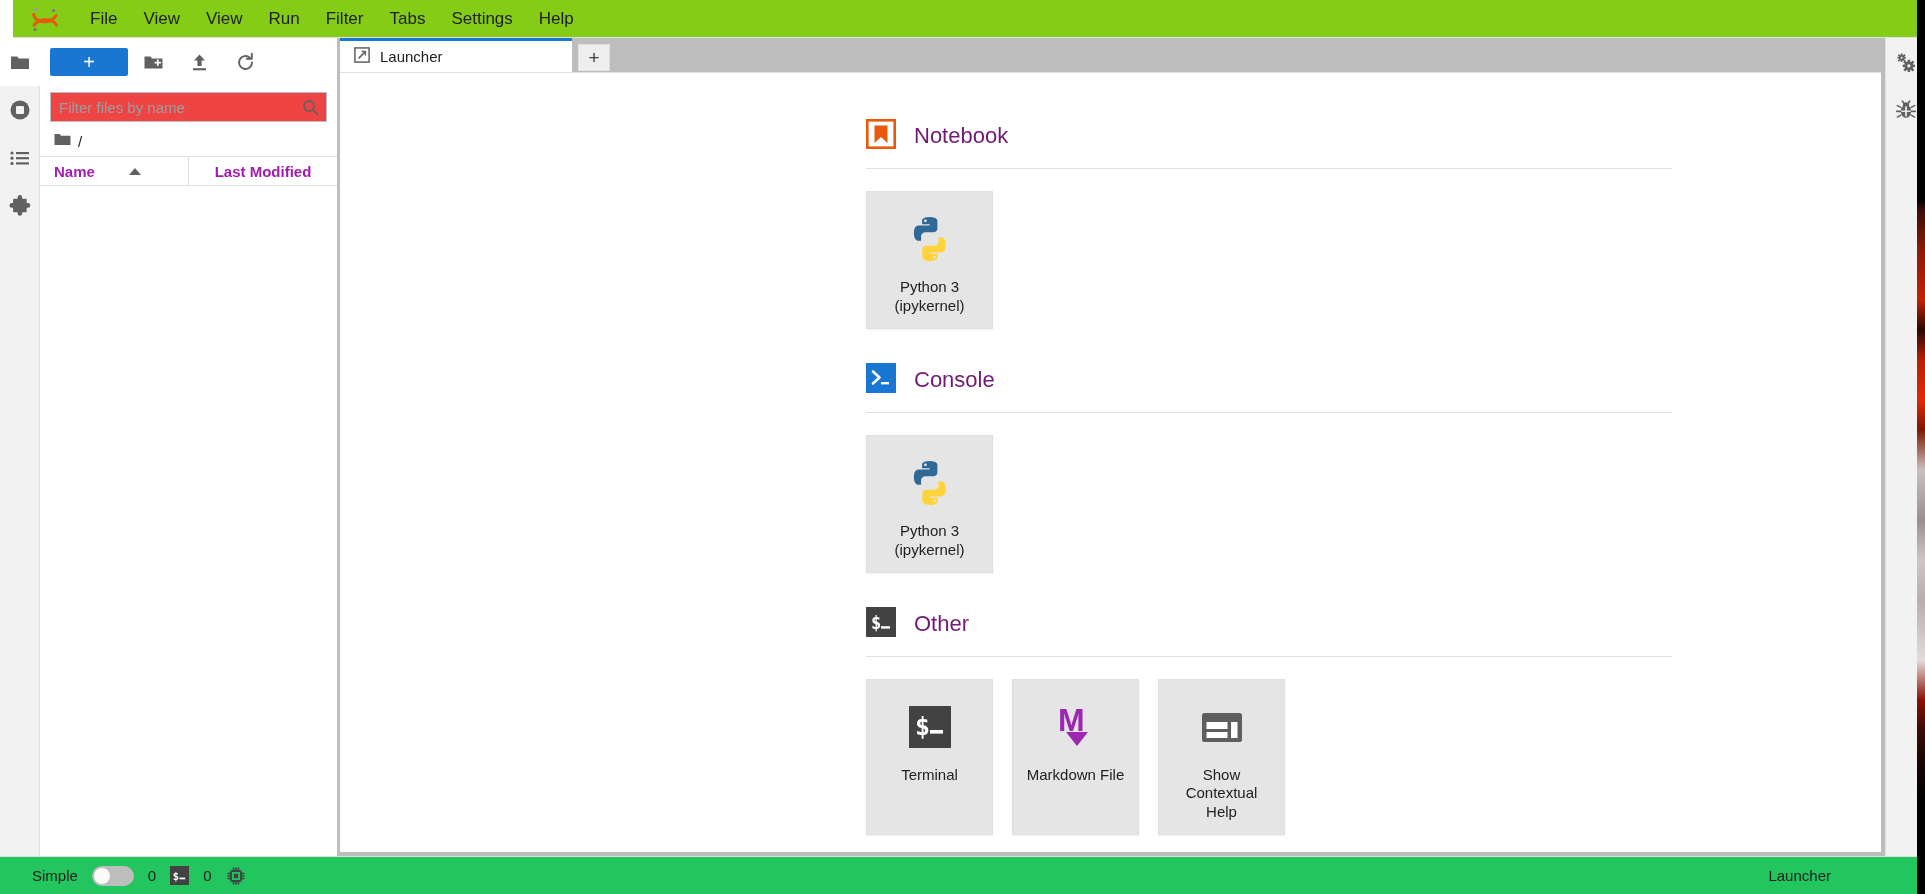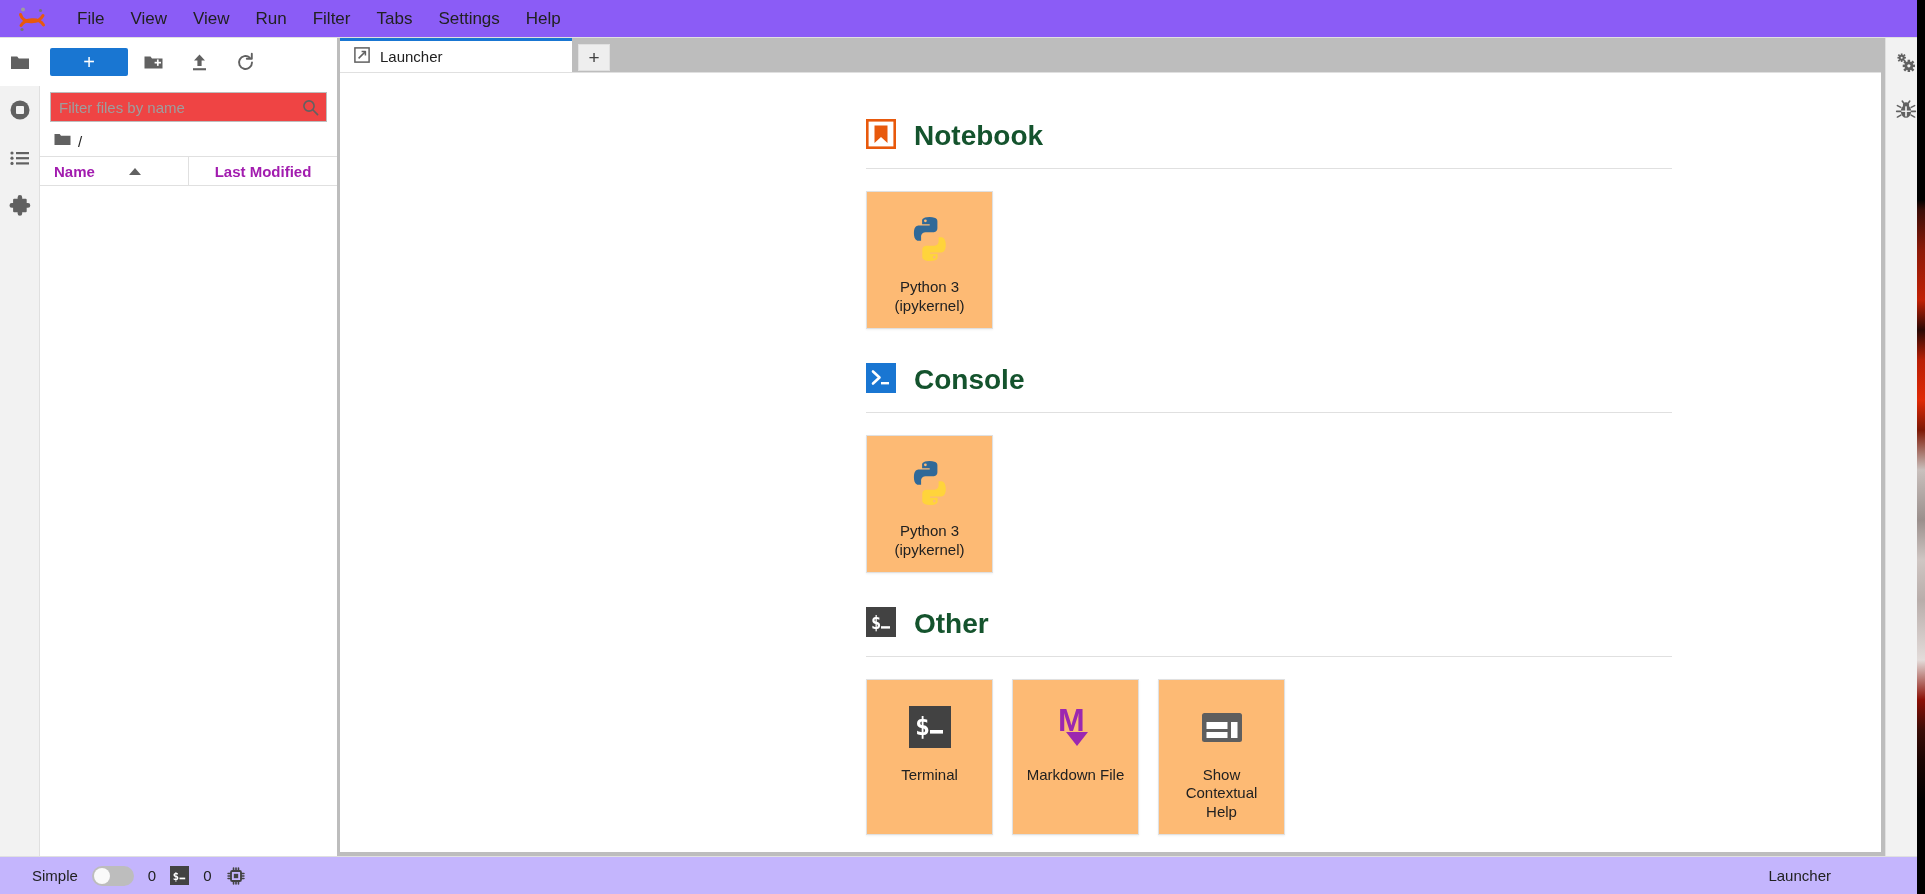--- a/index.html
+++ b/index.html
@@ -8,24 +8,25 @@
     font-family: "Liberation Sans", sans-serif;
     background: #ffffff;
     overflow: hidden;
     color: #212121;
   }
   #app { position: relative; width: 1925px; height: 894px; display: flex; flex-direction: column; }
 
   
   .menubar {
     height: 38px; min-height: 38px;
-    background: #8b5cf6;
+    background: #84cc16;
     border-bottom: 1px solid #e0e0e0;
     display: flex; align-items: center;
     padding-left: 14px;
+    margin-left: 13px;
   }
   .jp-logo { width: 36px; height: 28px; position: relative; margin-right: 14px; }
   .menu-item {
     font-size: 17px; color: #212121;
     padding: 4px 13px; cursor: default; white-space: nowrap;
   }
 
   
   .body-area { flex: 1; display: flex; min-height: 0; position: relative; background:#fff; }
 
@@ -129,25 +130,25 @@
   }
   .launcher-inner { padding: 46px 0 0 0; }
 
   .section { margin-bottom: 0; padding-left: 0; }
   .section-head {
     display:flex; align-items:center; gap: 18px;
     margin-left: 526px; margin-right: 209px;
     padding-bottom: 15px;
     border-bottom: 1px solid #e0e0e0;
   }
-  .section-title { font-size: 28px; color:#14532d; font-weight: 700; }
+  .section-title { font-size: 22px; color:#701a75; font-weight: 400; }
   .card-row { display:flex; gap: 19px; margin-left: 526px; padding-top: 22px; padding-bottom: 34px;}
   .card {
     width: 127px; min-height: 120px;
-    border: 1px solid #e0e0e0; background:#fdba74;
+    border: 1px solid #e0e0e0; background:#e5e5e5;
     display:flex; flex-direction:column; align-items:center;
     padding: 18px 8px 12px 8px; cursor:pointer;
     box-shadow: 0 1px 2px rgba(0,0,0,0.06);
   }
   .card-ic { height: 58px; display:flex; align-items:center; justify-content:center; }
   .card-label {
     margin-top: 10px; font-size: 15px; color:#212121;
     text-align:center; line-height: 1.26;
   }
 
@@ -169,21 +170,21 @@
       #7d1704 430px, #c9c0bd 470px, #9a8f8c 520px,
       #cfc6c3 560px, #b8adaa 600px, #e3dcda 660px,
       #8b0f05 700px, #3a0d07 730px, #1a0502 760px,
       #000 800px, #000 894px);
     z-index: 50;
   }
 
   
   .statusbar {
     height: 38px; min-height: 38px;
-    background: #c4b5fd;
+    background: #22c55e;
     border-top: 1px solid #e0e0e0;
     display:flex; align-items:center;
     padding: 0 14px;
     font-size: 15px; color:#212121;
   }
   .sb-left { display:flex; align-items:center; gap: 14px; padding-left: 18px; }
   .sb-right { margin-left:auto; display:flex; align-items:center; padding-right: 80px; }
   .toggle {
     width: 42px; height: 20px; border-radius: 10px; background: #bdbdbd;
     position: relative; cursor: pointer;

